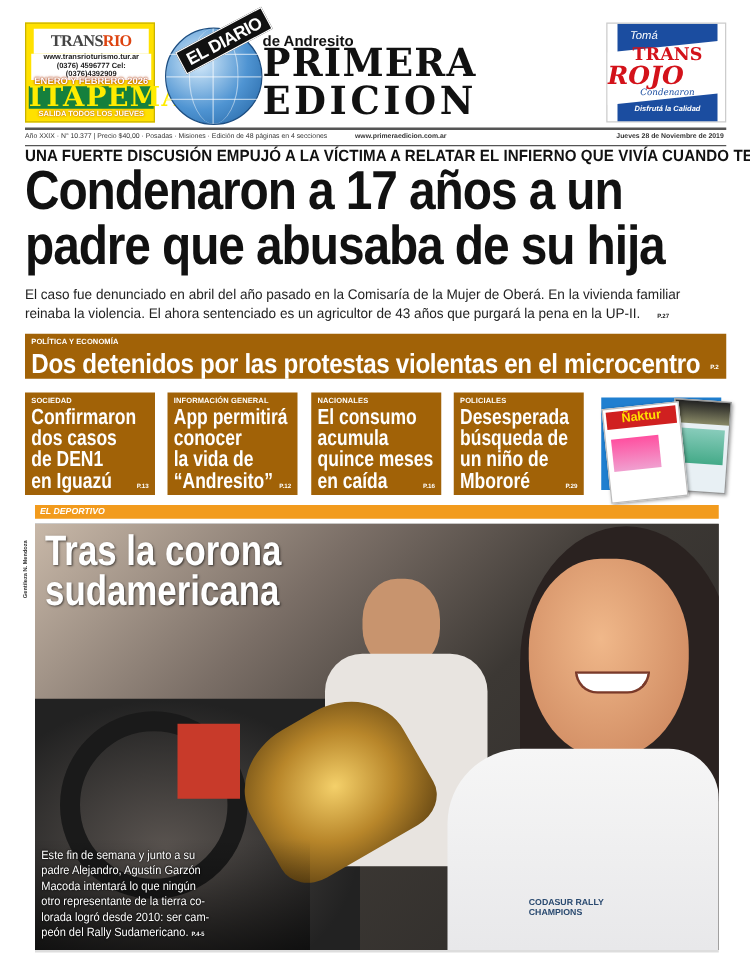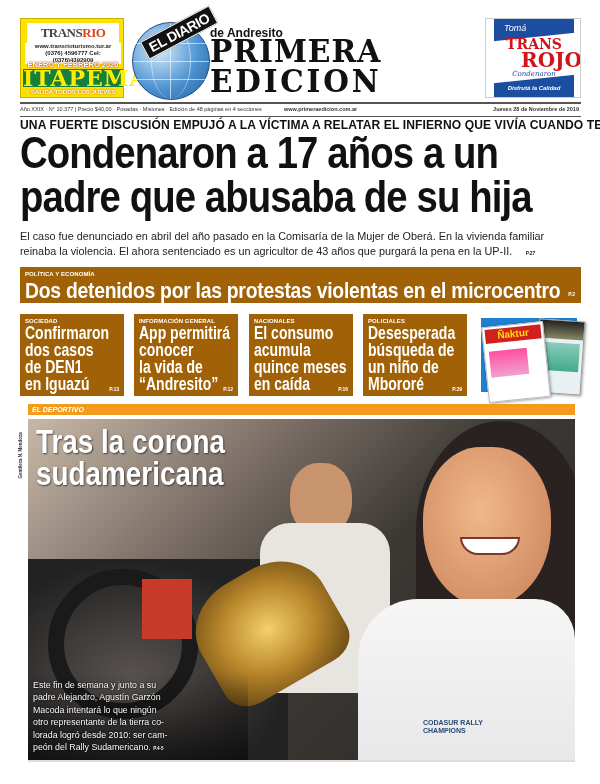--- a/index.html
+++ b/index.html
@@ -19,21 +19,21 @@
   #eldiario{left:140px;top:42px;padding:1px 5px;background:#111;color:#fff;font-weight:bold;font-size:14px;transform:rotate(-28deg);transform-origin:left top;border:1px solid #fff;letter-spacing:-0.5px;}
   #de-misiones{left:210px;top:26px;font-size:12px;font-weight:bold;color:#111;}
   #primera{left:210px;top:36px;font-family:"DejaVu Serif",serif;font-weight:bold;font-size:31px;line-height:31px;letter-spacing:1px;transform:scaleX(0.96);transform-origin:left;}
   #edicion{left:210px;top:66px;font-family:"DejaVu Serif",serif;font-weight:bold;font-size:31px;line-height:31px;letter-spacing:3px;transform:scaleX(0.95);transform-origin:left;}
   
   #ad-right{left:485px;top:18px;width:96px;height:80px;background:#fff;border:1px solid #ccc;box-sizing:border-box;overflow:hidden;}
   #ad-right .band{position:absolute;left:8px;top:0;width:80px;height:80px;background:#1b4da0;}
   #ad-right .toma{position:absolute;left:18px;top:4px;font-size:9px;font-style:italic;font-weight:normal;color:#fff;}
   #ad-right .wave{position:absolute;left:0;top:18px;width:96px;height:42px;background:#fff;transform:skewY(-6deg);}
   #ad-right .mate{position:absolute;left:0;top:18px;width:96px;text-align:center;font-family:"DejaVu Serif",serif;font-weight:bold;font-size:14px;color:#d3121a;line-height:14px;}
-  #ad-right .rojo{position:absolute;left:0;top:31px;width:96px;text-align:right;font-family:"DejaVu Serif",serif;font-weight:bold;font-size:20px;color:#d3121a;line-height:20px;}
+  #ad-right .rojo{position:absolute;left:0;top:31px;width:96px;text-align:left;font-family:"DejaVu Serif",serif;font-weight:bold;font-size:20px;color:#d3121a;line-height:20px;font-style:italic;}
   #ad-right .trad{position:absolute;left:0;top:51px;width:96px;text-align:center;font-family:"DejaVu Serif",serif;font-style:italic;font-size:7px;color:#1b4da0;}
   #ad-right .disf{position:absolute;left:0;top:66px;width:96px;text-align:center;font-size:6px;font-style:italic;font-weight:bold;color:#fff;}
   
   #infobar{left:20px;top:102px;width:561px;height:12px;border-top:2px solid #555;border-bottom:1px solid #555;font-size:5.5px;line-height:11px;color:#333;}
   #infobar .l{position:absolute;left:0;}
   #infobar .m{position:absolute;left:264px;font-weight:bold;}
   #infobar .r{position:absolute;right:2px;font-weight:bold;}
   
   #kicker{left:20px;top:117px;width:561px;font-size:13px;font-weight:bold;letter-spacing:0.1px;white-space:nowrap;transform:scaleX(0.93);transform-origin:left;}
   #headline{left:20px;top:131px;width:600px;font-size:44px;font-weight:bold;line-height:44px;letter-spacing:-1px;transform:scaleX(0.87);transform-origin:left;}

